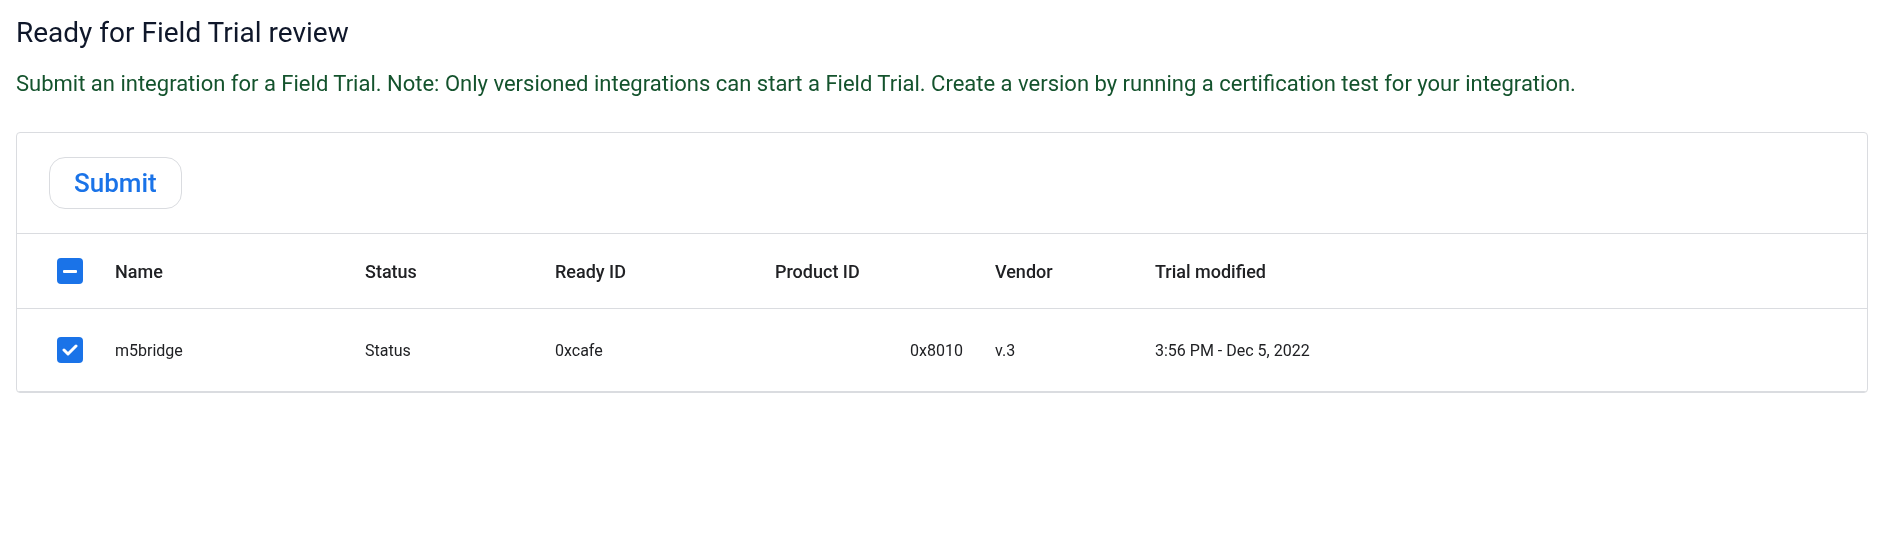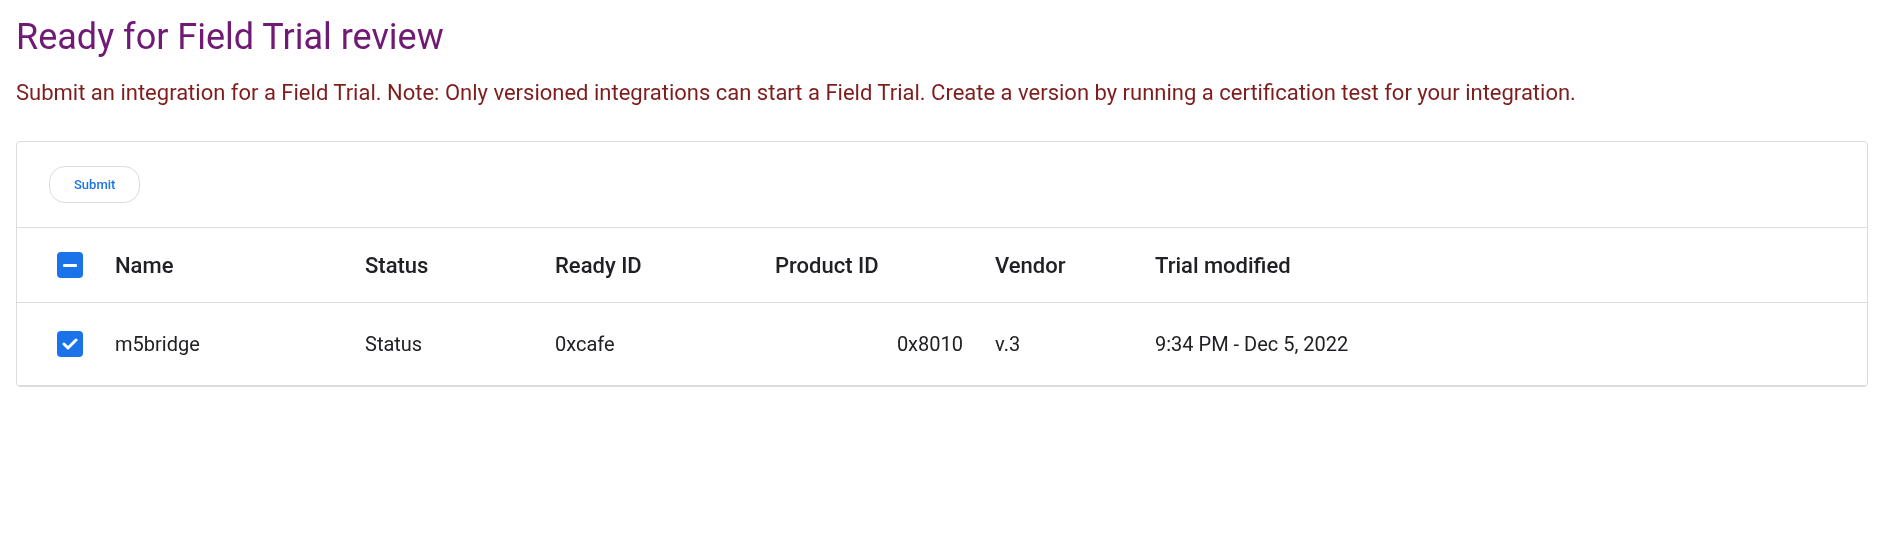--- a/index.html
+++ b/index.html
@@ -7,70 +7,70 @@
       margin: 0;
       padding: 0;
     }
     body {
       font-family: 'Google Sans', Roboto, Arial, sans-serif;
       color: #202124;
       background: #fff;
       padding: 16px;
     }
     .page-title {
-      font-size: 36px;
+      font-size: 28px;
       font-weight: 400;
-      color: #701a75;
+      color: #0f172a;
       margin-bottom: 18px;
     }
     .page-description {
       font-size: 22px;
-      color: #7f1d1d;
+      color: #14532d;
       line-height: 1.5;
       margin-bottom: 32px;
       max-width: 1860px;
     }
     .table-container {
       border: 1px solid #dadce0;
       border-radius: 4px;
       overflow: hidden;
     }
     .toolbar {
       padding: 24px 32px;
       border-bottom: 1px solid #dadce0;
     }
     .submit-btn {
       display: inline-block;
       padding: 10px 24px;
       border: 1px solid #dadce0;
       border-radius: 16px;
       background: #fff;
       color: #1a73e8;
-      font-size: 13px;
+      font-size: 26px;
       font-weight: 500;
       cursor: pointer;
       font-family: inherit;
     }
     .table {
       width: 100%;
       border-collapse: collapse;
     }
     .table thead tr {
       border-bottom: 1px solid #dadce0;
     }
     .table th {
       text-align: left;
-      font-size: 22px;
+      font-size: 18px;
       font-weight: 500;
       color: #202124;
       padding: 24px 16px;
       vertical-align: middle;
     }
     .table td {
-      font-size: 20px;
+      font-size: 16px;
       color: #202124;
       padding: 28px 16px;
       vertical-align: middle;
       border-bottom: 1px solid #dadce0;
     }
     .col-checkbox {
       width: 80px;
       padding-left: 40px !important;
     }
     .checkbox-indeterminate {
@@ -148,17 +148,17 @@
             <svg class="checkmark" viewBox="0 0 16 16">
               <polyline points="2,8 6,12 14,4"></polyline>
             </svg>
           </div>
         </td>
         <td class="col-name">m5bridge</td>
         <td class="col-status">Status</td>
         <td class="col-vendor">0xcafe</td>
         <td class="col-product">0x8010</td>
         <td class="col-version">v.3</td>
-        <td class="col-lastmod">9:34 PM - Dec 5, 2022</td>
+        <td class="col-lastmod">3:56 PM - Dec 5, 2022</td>
       </tr>
     </tbody>
   </table>
 </div>
 
 </body></html>

